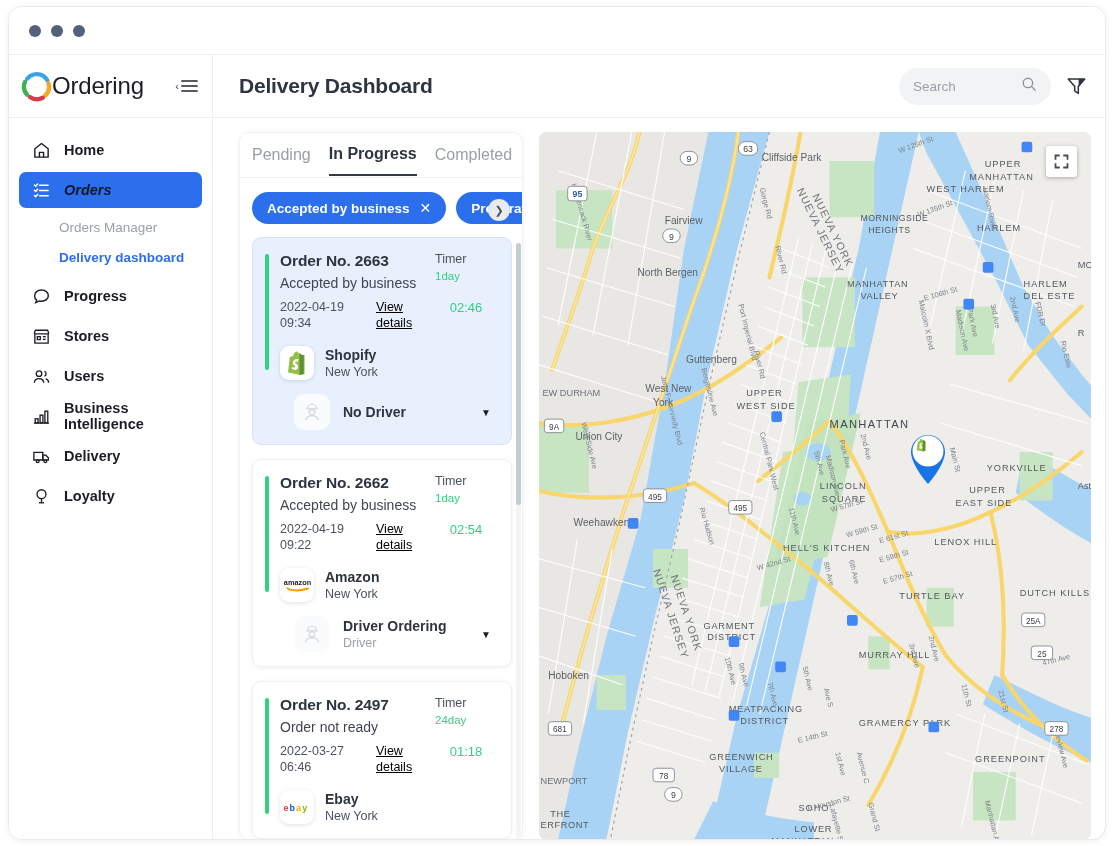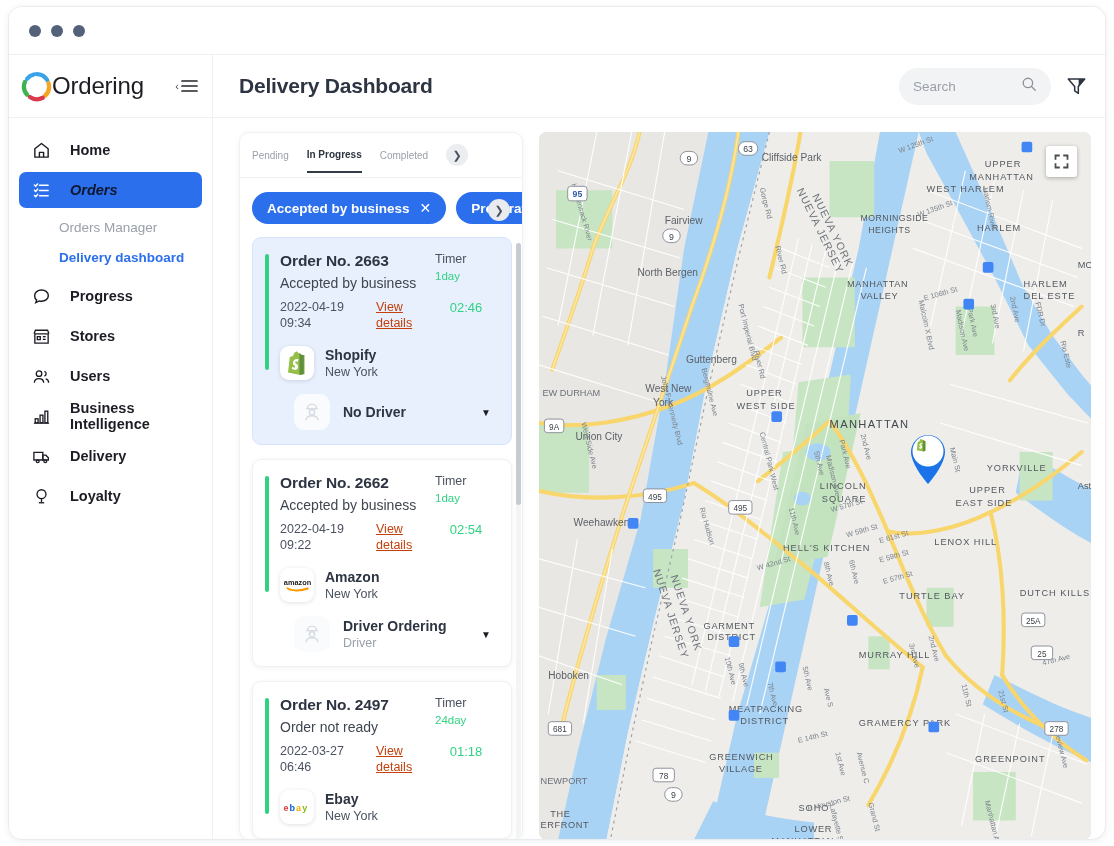--- a/index.html
+++ b/index.html
@@ -51,21 +51,21 @@
     flex: 1;
   }
   .collapse-btn {
     display: flex; align-items: center; gap: 2px;
     color: #22242a; cursor: pointer;
   }
   .collapse-chev { font-size: 11px; line-height: 1; color: #4a4d55; }
 
   .nav { padding: 14px 10px 0 10px; }
   .nav-item {
-    display: flex; align-items: center; gap: 19px;
+    display: flex; align-items: center; gap: 13px;
     height: 36px; padding: 0 12px; margin-bottom: 4px;
     border-radius: 7px; cursor: pointer;
     font-size: 14.5px; color: #1c1c24; font-weight: 700;
   }
   .nav-item .ic { width: 20px; height: 20px; flex: 0 0 20px; display:flex; align-items:center; justify-content:center; }
   .nav-item.active { background: #2b6fed; color: #0f172a; font-style: italic; }
   .nav-item.active svg { stroke: #fff; }
   .sub-item {
     font-size: 13.5px; color: #9aa0aa; font-weight: 400;
     padding: 0 12px 0 40px; height: 30px; display: flex; align-items: center;
@@ -100,21 +100,21 @@
     background: #fff; border: 1px solid #f0f1f3; border-radius: 10px;
     box-shadow: 0 1px 6px rgba(16,24,40,.05);
     display: flex; flex-direction: column; min-height: 0; overflow: hidden;
   }
   .tabs {
     display: flex; align-items: center; gap: 18px;
     padding: 11px 12px 0 12px; border-bottom: 1px solid #f0f1f3;
     position: relative;
   }
   .tab {
-    font-size: 10px; color: #9aa0aa; padding-bottom: 11px; cursor: pointer;
+    font-size: 16px; color: #9aa0aa; padding-bottom: 11px; cursor: pointer;
     white-space: nowrap;
   }
   .tab.active { color: #2d3442; font-weight: 700; border-bottom: 2.5px solid #343a46; }
   .tab-next {
     width: 22px; height: 22px; border-radius: 50%; background: #ebedf0;
     display: flex; align-items: center; justify-content: center;
     margin-bottom: 11px; cursor: pointer; color: #4b5260; font-size: 11px;
     flex: 0 0 22px;
   }
 
@@ -153,21 +153,21 @@
     position: absolute; left: 12px; top: 16px; width: 4px; border-radius: 2px;
     background: #31d182;
   }
   .order-head { display: flex; align-items: flex-start; }
   .order-left { flex: 1; min-width: 0; padding-left: 10px; }
   .order-no { font-size: 15.5px; font-weight: 700; color: #2d3442; letter-spacing: -.1px; }
   .order-status { font-size: 14px; color: #40464f; margin-top: 5px; }
   .order-meta { display: flex; margin-top: 8px; gap: 10px; }
   .order-dt { font-size: 12.5px; color: #4b5260; line-height: 1.28; width: 86px; flex: 0 0 86px; }
   .view-details {
-    font-size: 12.5px; color: #c2410c; text-decoration: underline;
+    font-size: 12.5px; color: #000000; text-decoration: underline;
     line-height: 1.28; cursor: pointer; width: 46px;
   }
   .timer-box { width: 62px; flex: 0 0 62px; text-align: left; }
   .timer-label { font-size: 12.5px; color: #4b5260; }
   .timer-day { font-size: 11.5px; color: #31d182; margin-top: 4px; }
   .timer-clock { font-size: 13px; color: #31d182; margin-top: 18px; text-align: center; }
 
   .biz-row { display: flex; align-items: center; gap: 11px; margin-top: 15px; padding-left: 10px; }
   .biz-logo {
     width: 34px; height: 34px; flex: 0 0 34px; border-radius: 9px;

